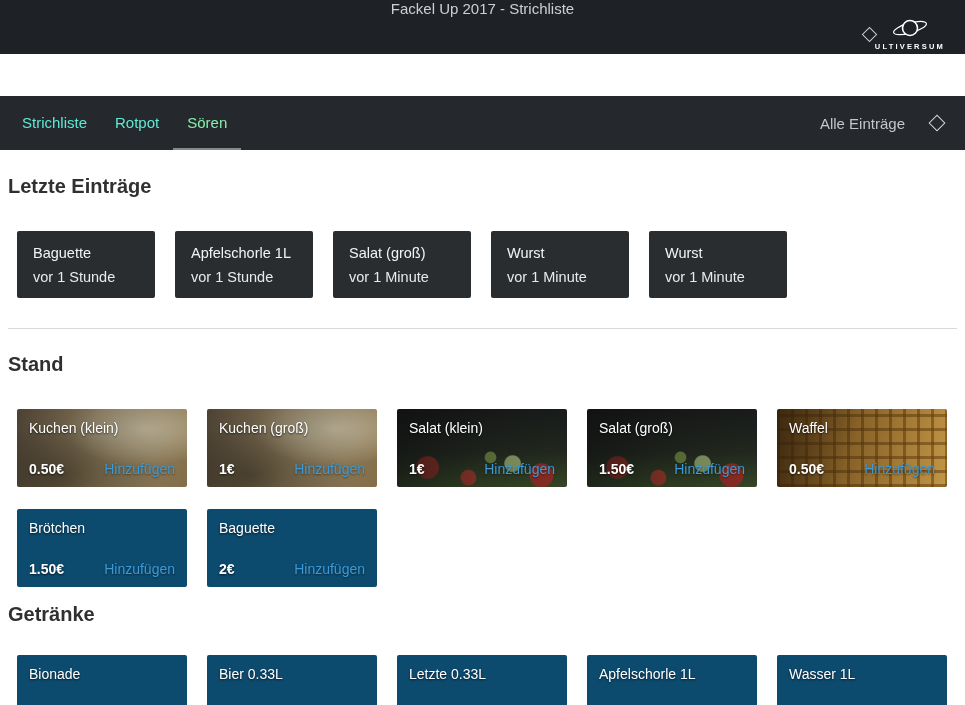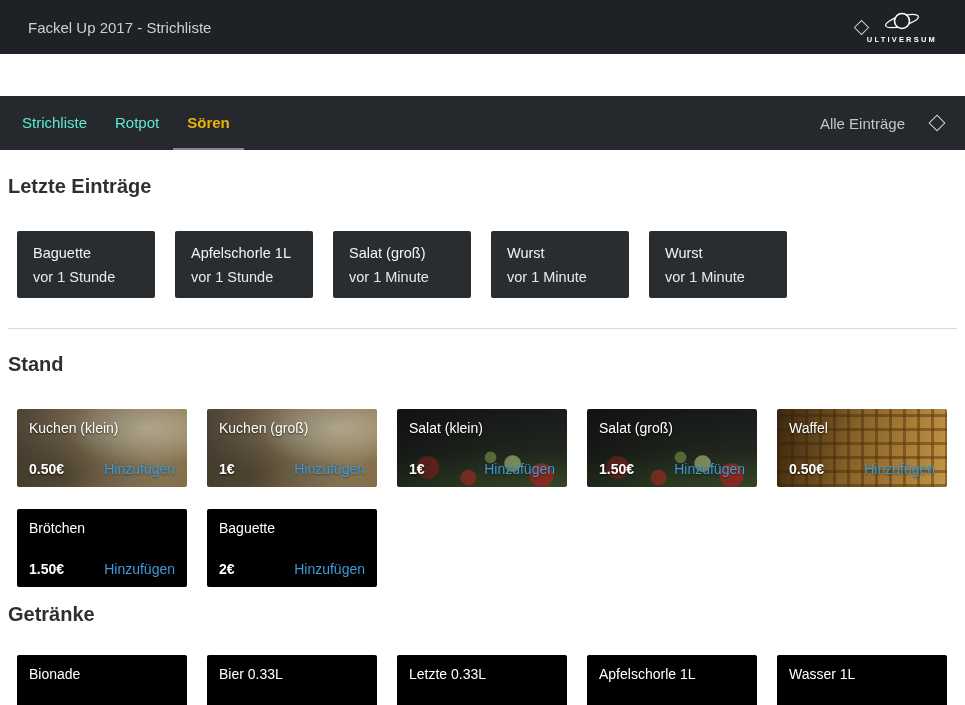--- a/index.html
+++ b/index.html
@@ -10,21 +10,22 @@
     overflow:hidden;
     color:#2f2f2f;
   }
 
   
   .header {
     height:54px;
     background:#1e2125;
     display:flex;
     align-items:center;
-    padding:0 28px;
+    padding:0 20px;
+    flex-direction:column;
   }
   .header-title { color:#ccd0d3; font-size:15px; font-weight:400; }
   .header-right { margin-left:auto; display:flex; align-items:center; }
   .diamond {
     width:11px; height:11px;
     border:1.5px solid #c9ccd0;
     transform:rotate(45deg);
     display:inline-block;
   }
   .logo { display:flex; flex-direction:column; align-items:center; }
@@ -43,21 +44,21 @@
     padding:0 8px;
   }
   .tab {
     display:flex; align-items:center;
     padding:0 14px;
     font-size:15px;
     color:#5eead4;
     cursor:pointer;
     border-bottom:2px solid transparent;
   }
-  .tab.active { color:#eab308; border-bottom-color:#85898d;font-weight:bold; }
+  .tab.active { color:#86efac; border-bottom-color:#85898d; }
   .nav-right { margin-left:auto; display:flex; align-items:center; gap:26px; padding-right:14px; }
   .nav-link { color:#c3c6c9; font-size:15px; cursor:pointer; }
   .nav .diamond { border-color:#d4d7da; width:12px; height:12px; }
 
   
   .content { padding:25px 8px 0; }
   h2.section { font-size:20px; font-weight:bold; color:#303030; }
 
   .recent-row { margin:33px 0 0 9px; display:flex; gap:20px; }
   .recent-card {
@@ -69,21 +70,21 @@
   .recent-name { color:#f2f3f4; font-size:14.5px; line-height:24px; white-space:nowrap; }
   .recent-time { color:#e8e9ea; font-size:14.5px; line-height:24px; white-space:nowrap; }
 
   .divider { border-top:1px solid #d9d9d9; margin-top:30px; }
 
   .section-stand { margin-top:24px; }
   .stand-grid { margin:33px 0 0 9px; display:flex; flex-wrap:wrap; gap:22px 20px; width:940px; }
 
   .product-card {
     width:170px; height:78px;
-    background:#000000;
+    background:#0c4a6e;
     border-radius:2px;
     padding:11px 12px 10px;
     display:flex; flex-direction:column; justify-content:space-between;
     position:relative;
   }
   .product-name {
     color:#ffffff; font-size:14px; white-space:nowrap;
     text-shadow:0 1px 2px rgba(0,0,0,.65);
   }
   .product-bottom { display:flex; align-items:baseline; justify-content:space-between; }

